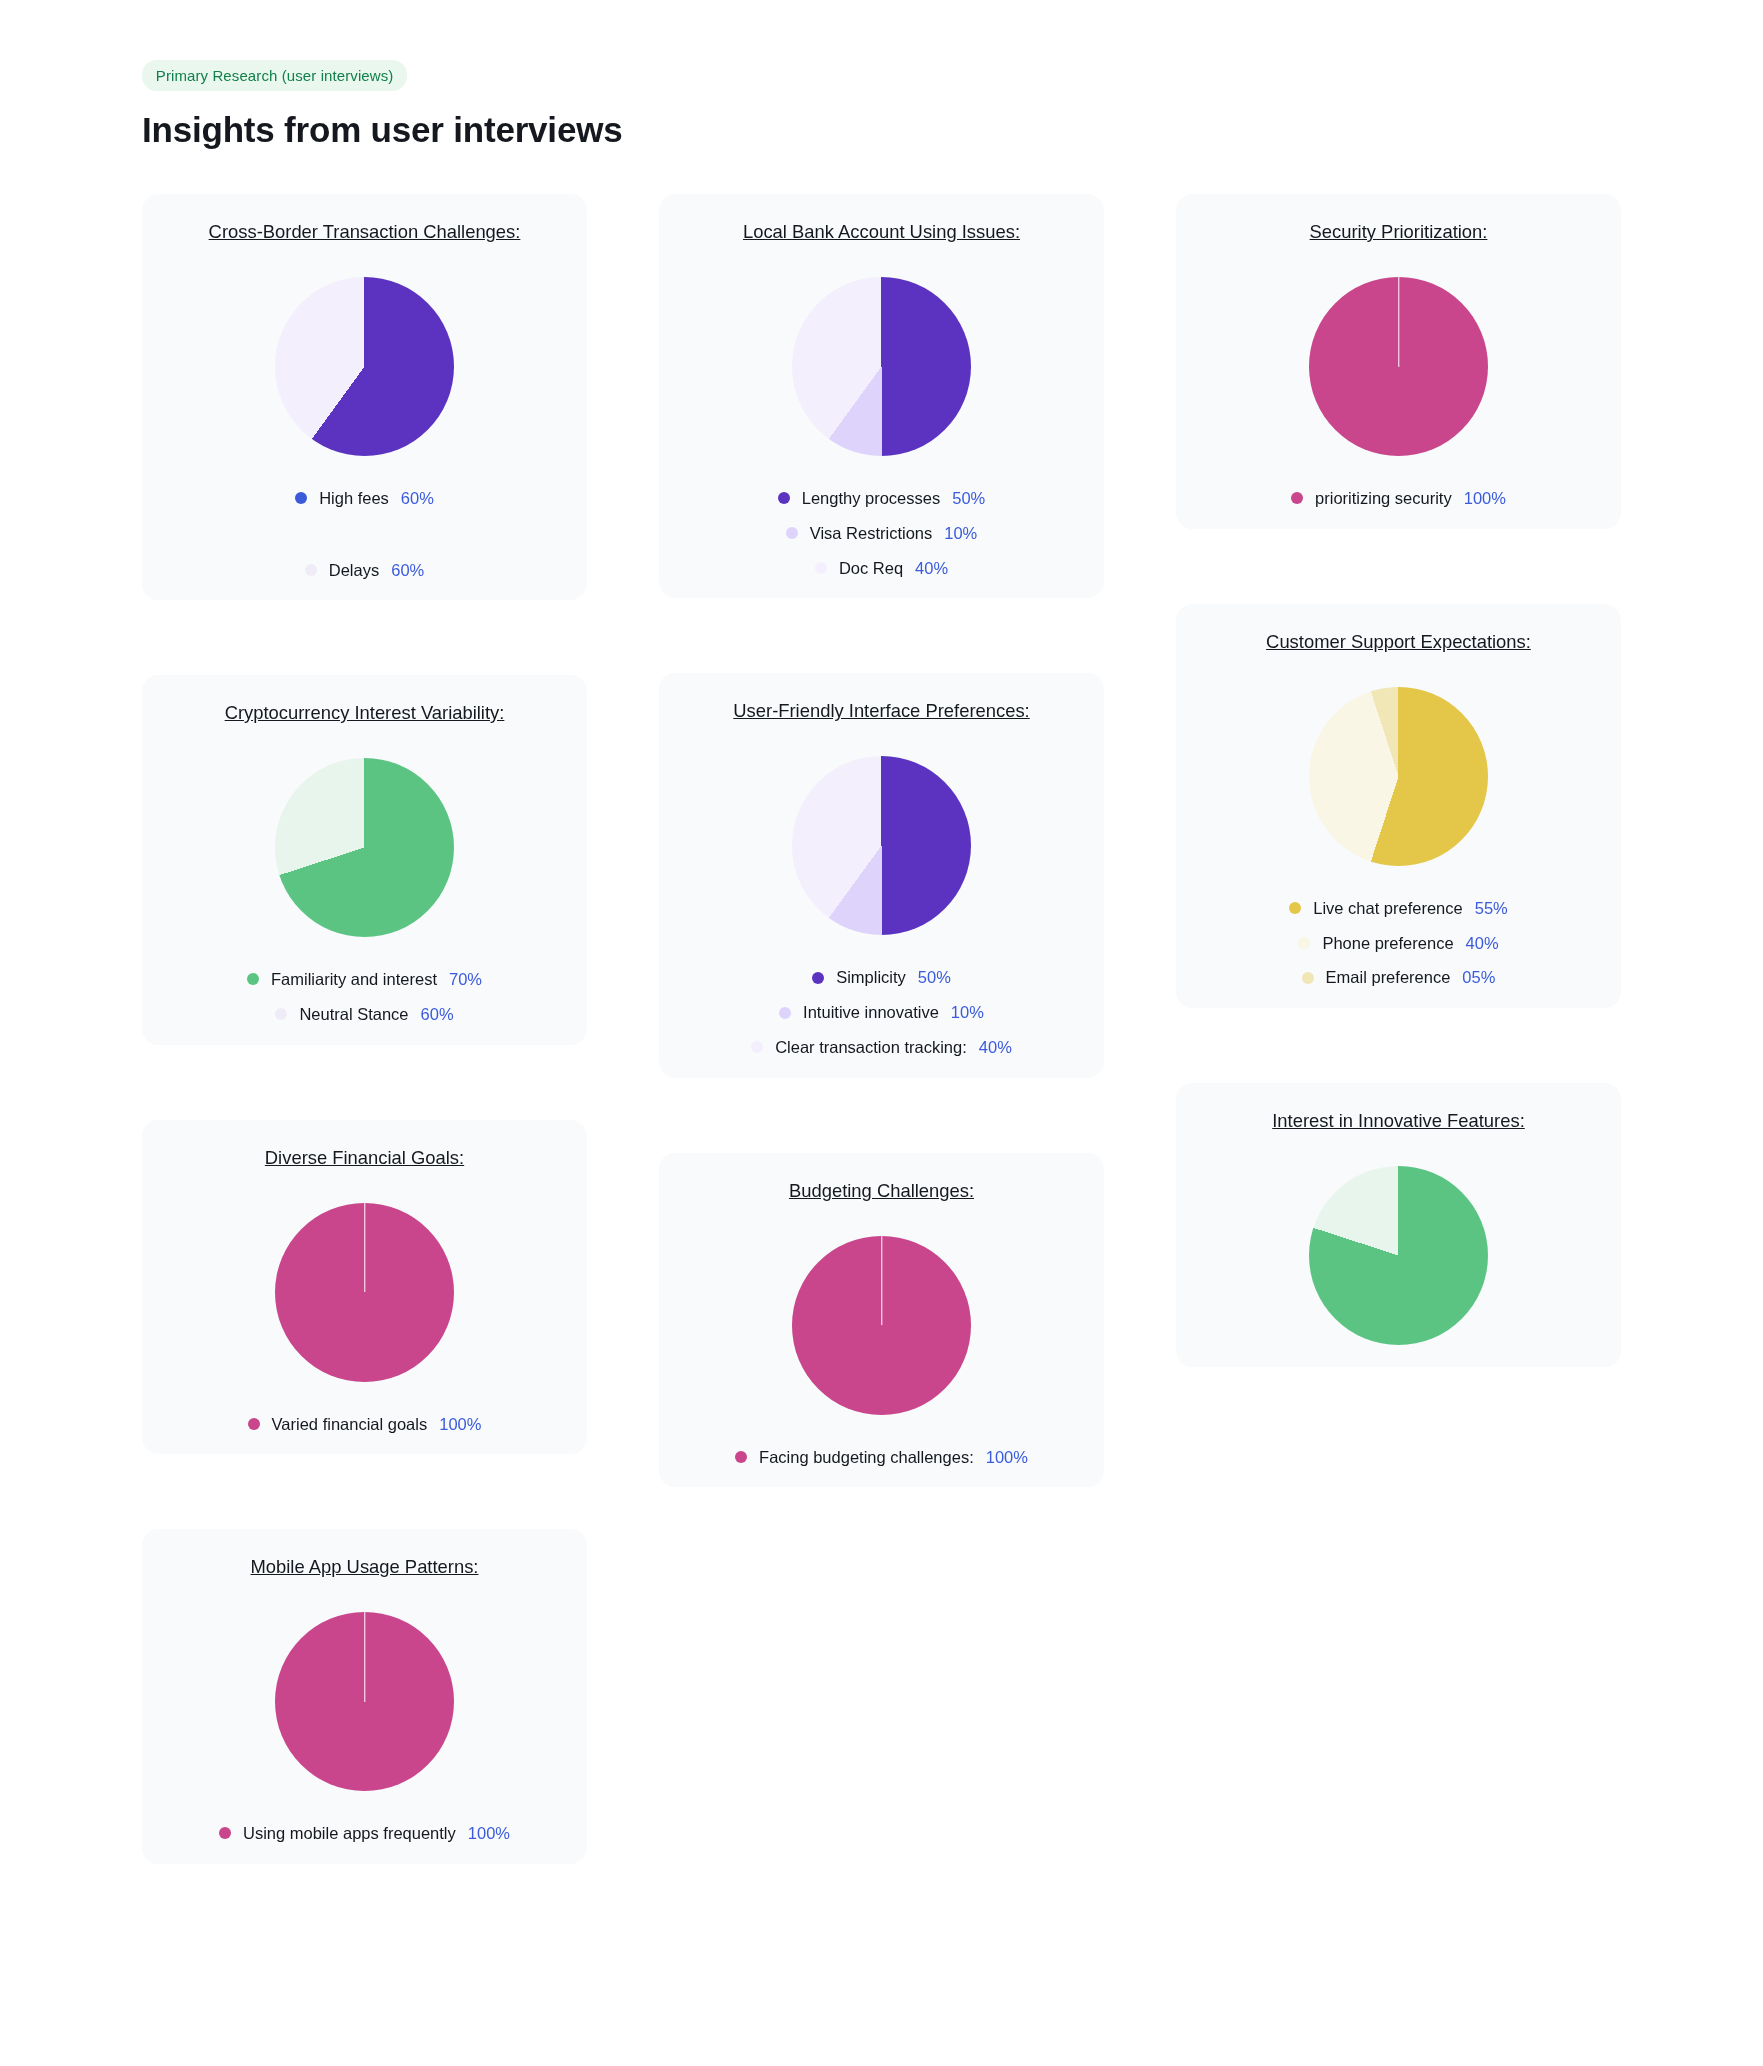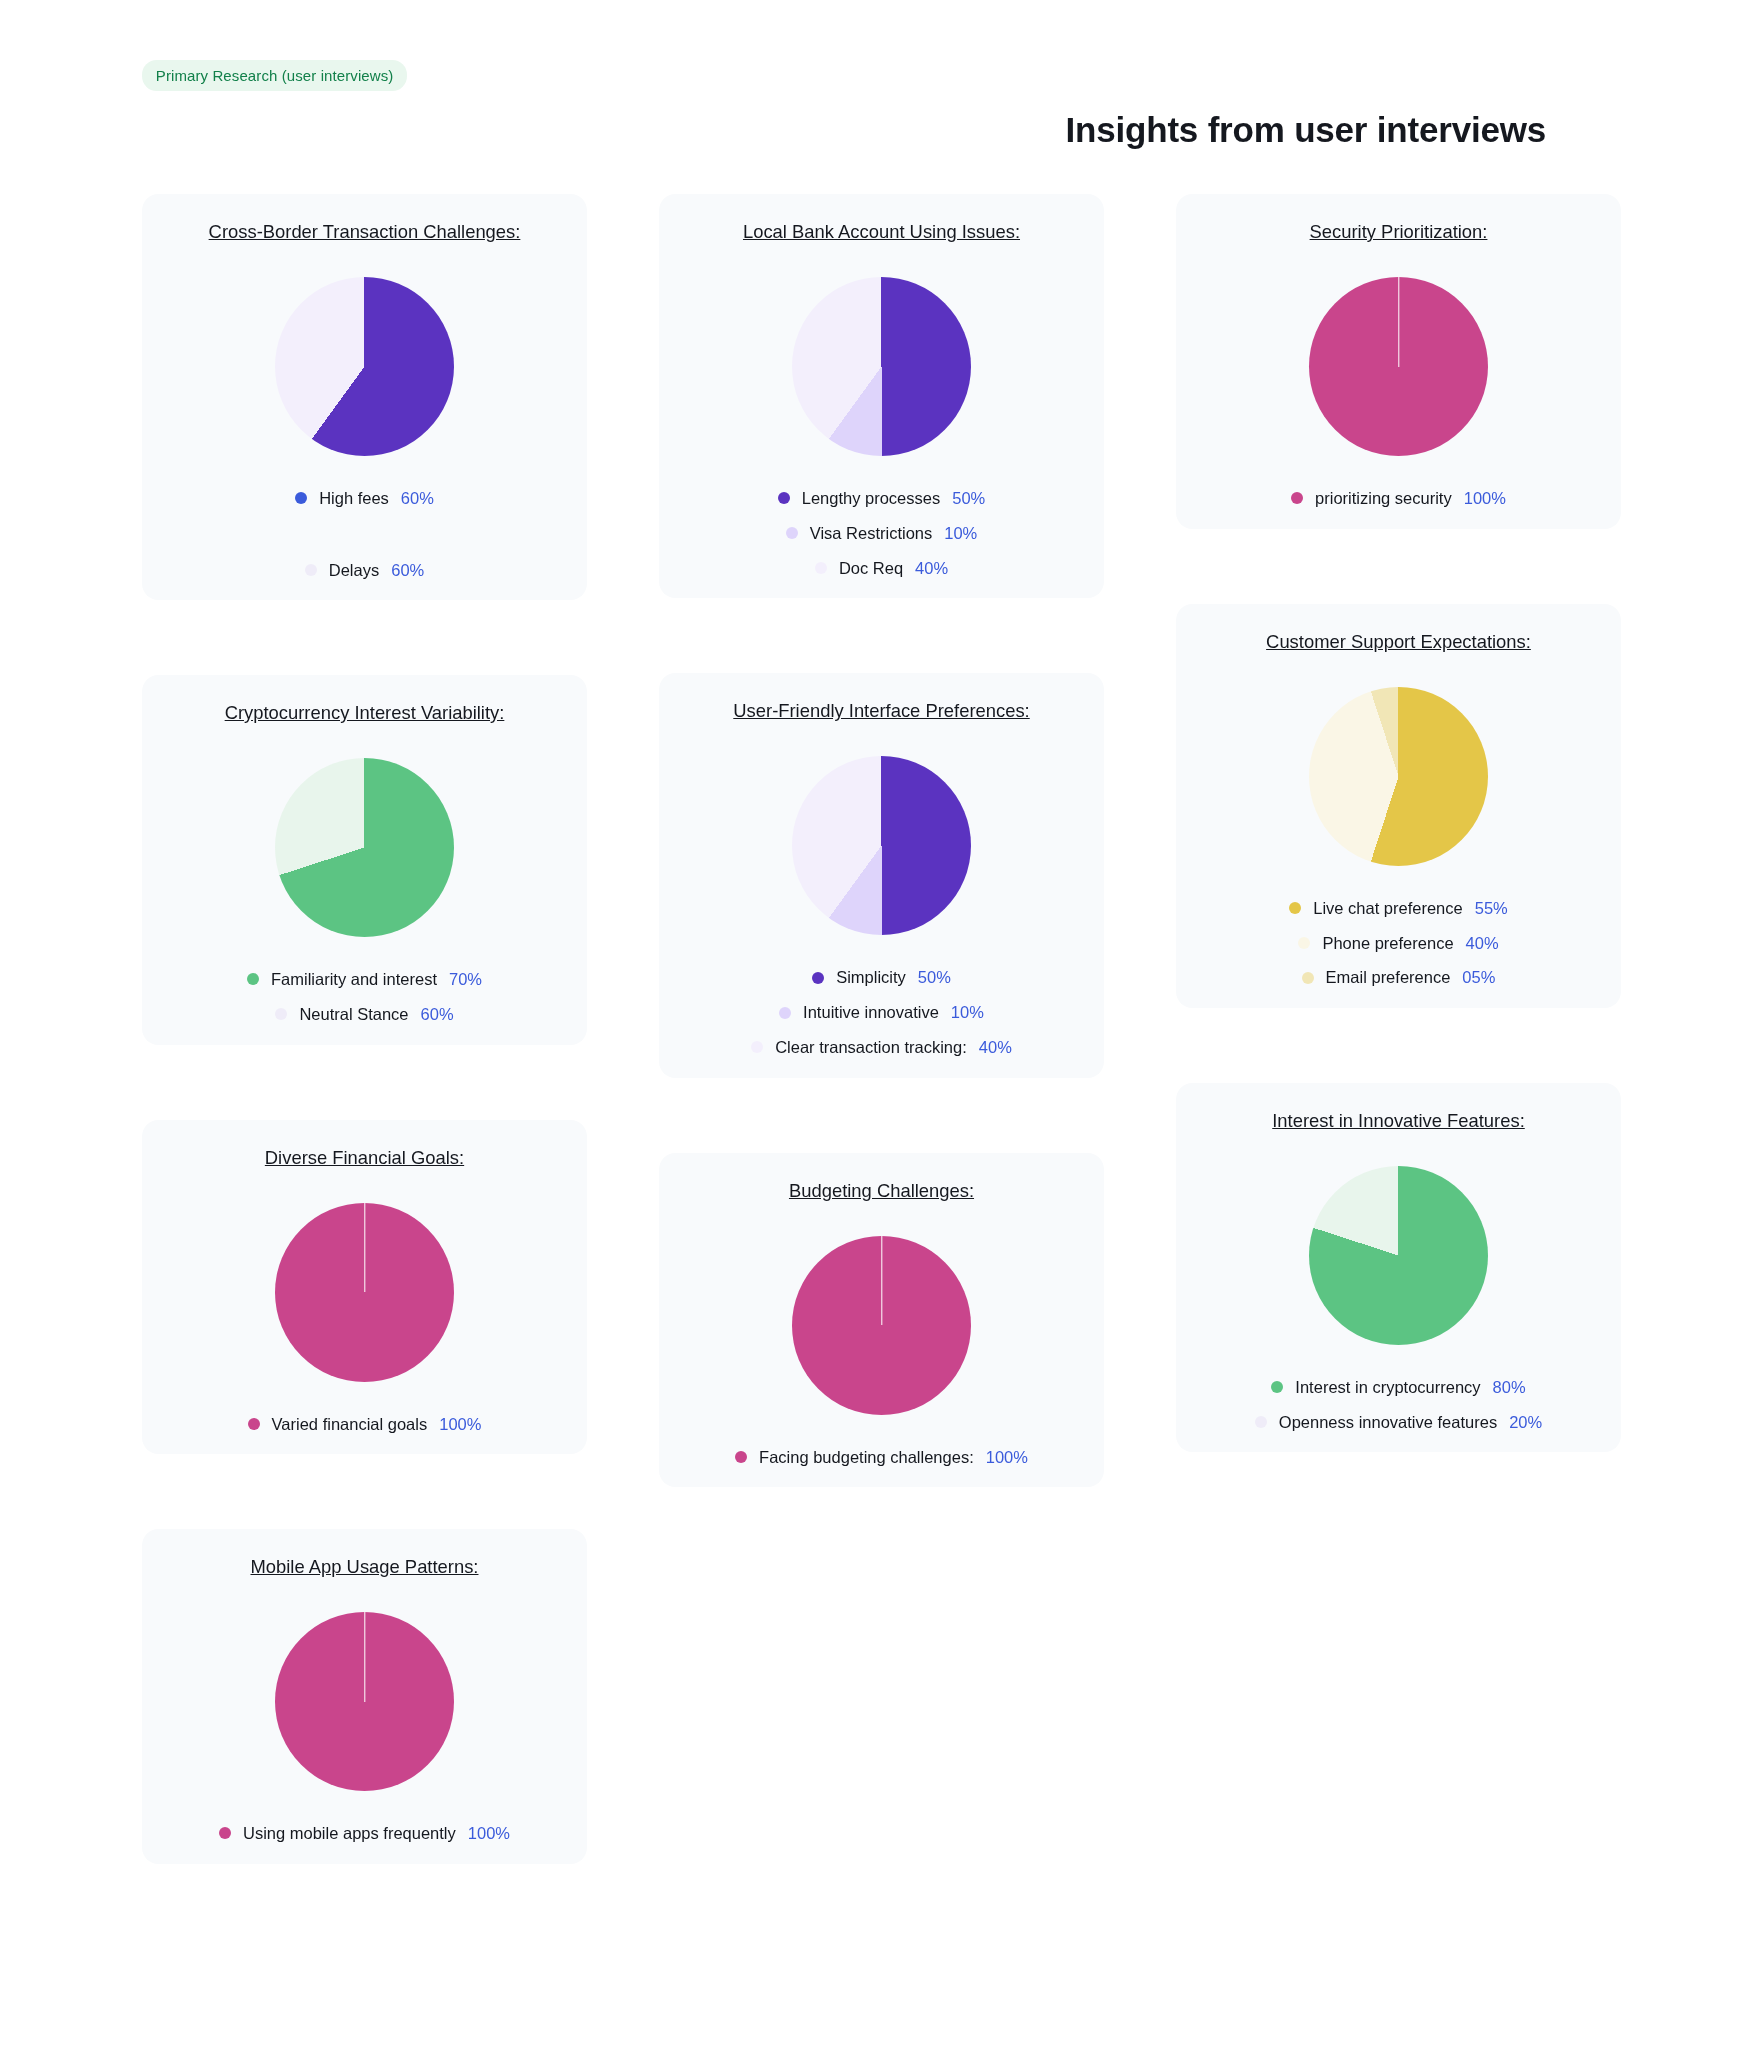--- a/index.html
+++ b/index.html
@@ -33,21 +33,20 @@
     letter-spacing: 0.1px;
   }
 
   .page-title {
     margin-top: 18.4px;
     font-size: 35px;
     line-height: 1.15;
     font-weight: 600;
     color: #15181f;
     letter-spacing: -0.2px;
-    text-align: right;
   }
 
   .page-subtitle {
     margin-top: 16.5px;
     font-size: 20px;
     line-height: 1.5;
     color: #5b6478;
     max-width: 1391px;
     font-weight: 400;
   }
@@ -332,30 +331,18 @@
               <span class="legend-value">05%</span>
             </div>
           </div>
         </div>
         <div style="height: 75px;"></div>
         <div class="card">
           <div class="card-title">Interest in Innovative Features:</div>
           <div class="pie-wrap">
             <div class="pie" style="background: conic-gradient(rgb(92, 196, 131) 0deg, rgb(92, 196, 131) 288deg, rgb(232, 245, 236) 288deg, rgb(232, 245, 236) 360deg);"></div>
           </div>
-          <div class="legend">
-            <div class="legend-row">
-              <span class="legend-dot" style="background: rgb(92, 196, 131);"></span>
-              <span class="legend-label">Interest in cryptocurrency</span>
-              <span class="legend-value">80%</span>
-            </div>
-            <div class="legend-row">
-              <span class="legend-dot" style="background: rgb(239, 236, 248);"></span>
-              <span class="legend-label">Openness innovative features</span>
-              <span class="legend-value">20%</span>
-            </div>
-          </div>
         </div>
       </div>
     </div>
 
 </div>
 
 
 </body></html>

